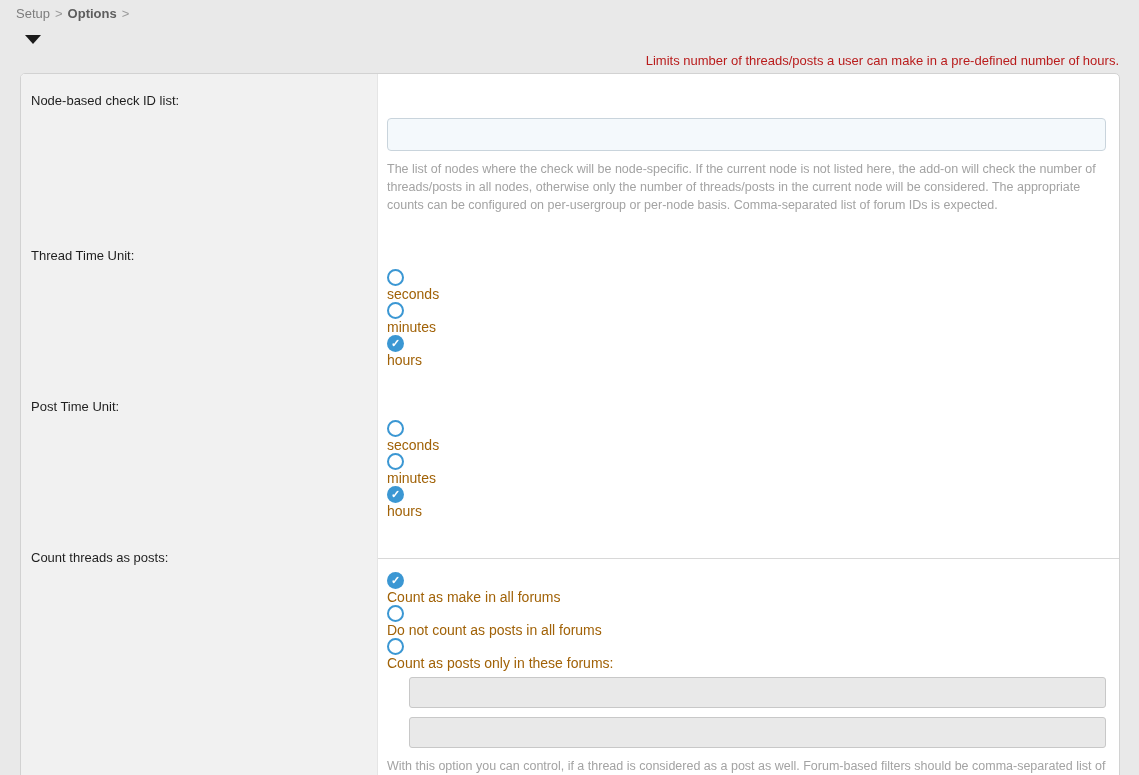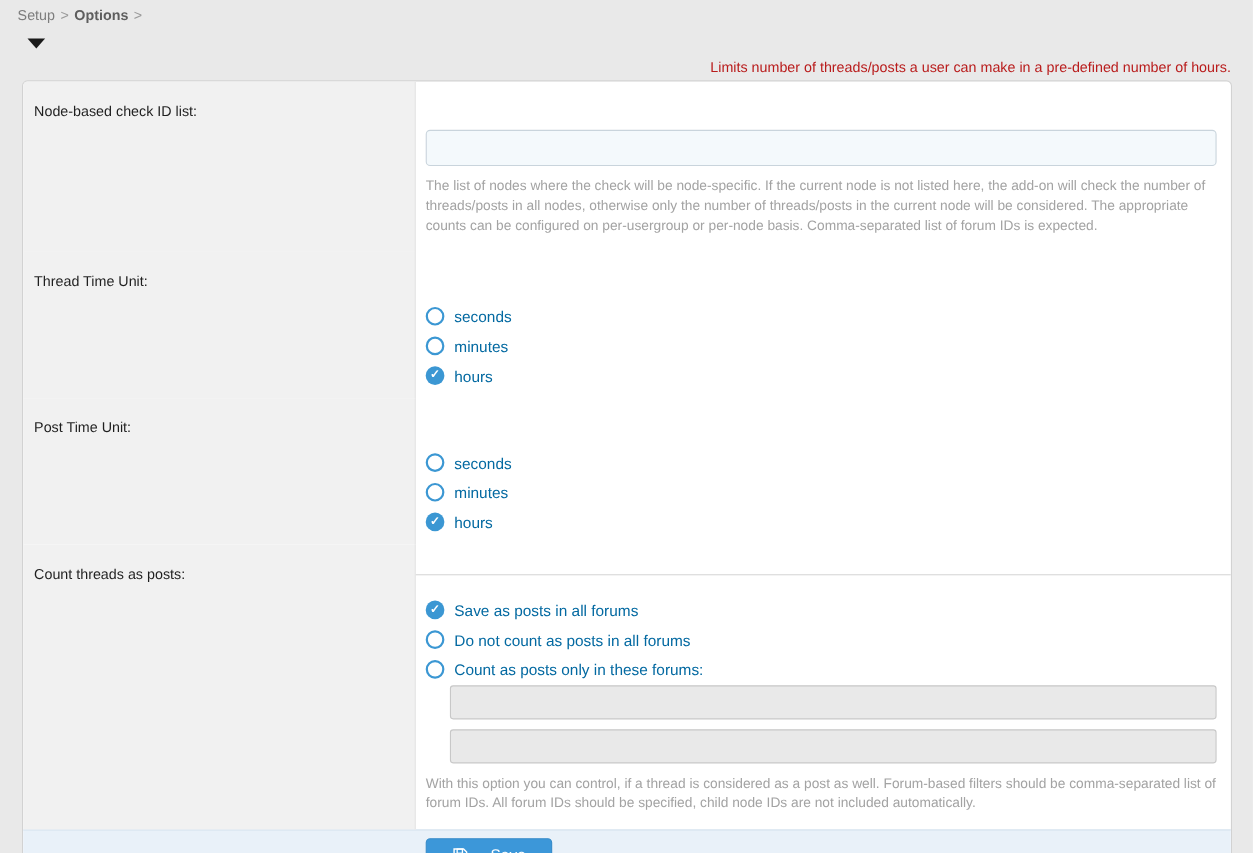--- a/index.html
+++ b/index.html
@@ -64,25 +64,26 @@
   }
   .explain {
     font-size: 12.5px;
     line-height: 18px;
     color: #a3a3a3;
     margin: 9px 0 3px 0;
   }
 
   .radio-option {
     display: flex;
-    align-items: flex-end;
+    align-items: flex-start;
     min-height: 27px;
     font-size: 14px;
-    color: #0369a1;
+    color: #a16207;
     cursor: pointer;
+    flex-direction: column;
   }
   .radio-icon {
     width: 17px; height: 17px;
     border-radius: 50%;
     border: 2px solid #3b97d3;
     background: #ffffff;
     flex: 0 0 auto;
     margin-right: 9px;
     display: flex; align-items: center; justify-content: center;
   }
@@ -191,21 +192,21 @@
         <span>hours</span>
       </div>
     </div>
   </div>
 
   <div class="row">
     <div class="cell-label">Count threads as posts:</div>
     <div class="cell-control bordered">
       <div class="radio-option checked">
         <span class="radio-icon"></span>
-        <span>Save as posts in all forums</span>
+        <span>Count as make in all forums</span>
       </div>
       <div class="radio-option">
         <span class="radio-icon"></span>
         <span>Do not count as posts in all forums</span>
       </div>
       <div class="radio-option">
         <span class="radio-icon"></span>
         <span>Count as posts only in these forums:</span>
       </div>
       <input type="text" class="sub-input" value="" style="">

